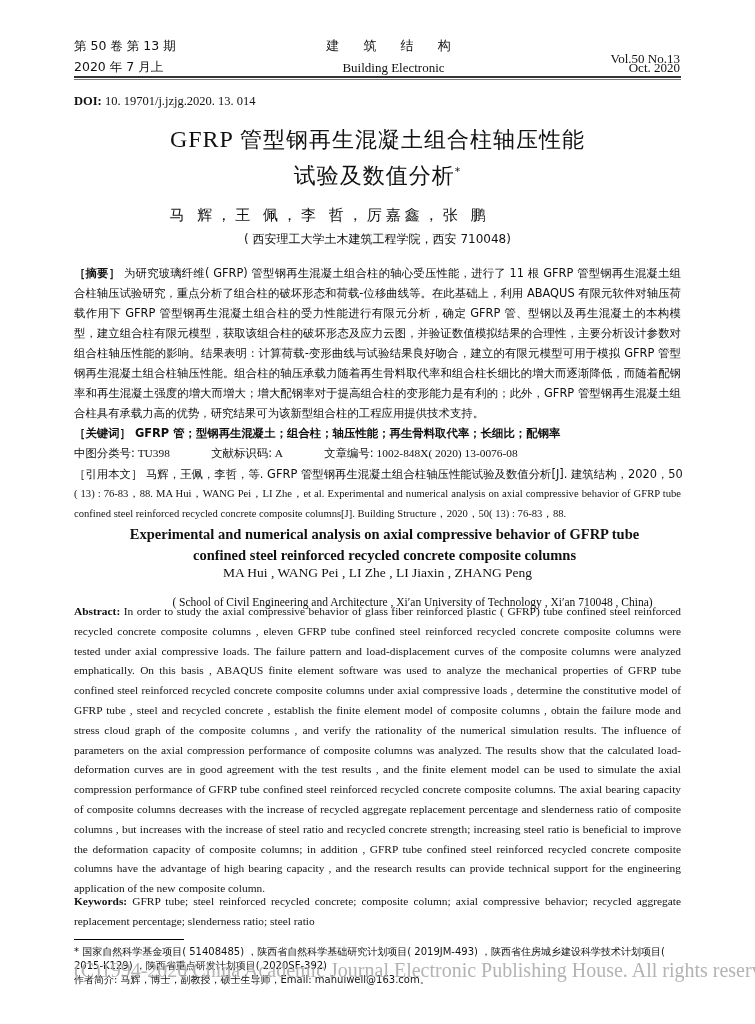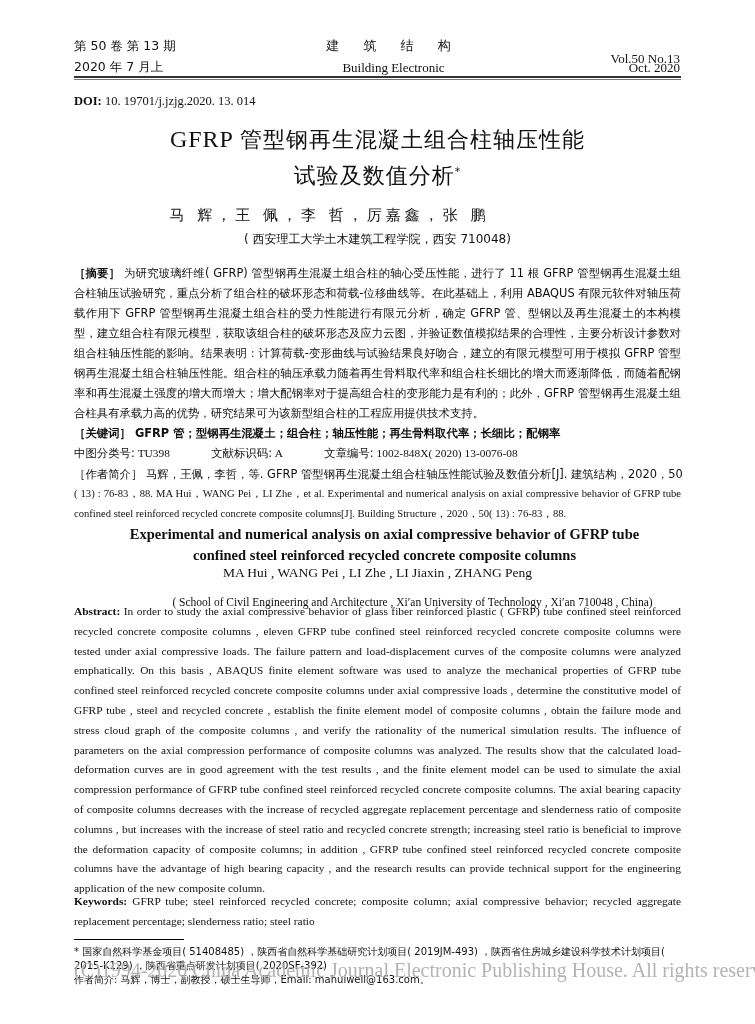--- a/index.html
+++ b/index.html
@@ -68,21 +68,21 @@
 
 <div class="abs cn-line" style="top:443px;">
   <span>中图分类号:</span><span style="font-family:'Liberation Serif',serif;"> TU398</span>
   <span style="display:inline-block;width:34px;"></span>
   <span>文献标识码:</span><span style="font-family:'Liberation Serif',serif;"> A</span>
   <span style="display:inline-block;width:34px;"></span>
   <span>文章编号:</span><span style="font-family:'Liberation Serif',serif;"> 1002-848X( 2020) 13-0076-08</span>
 </div>
 
 <div class="abs cn-line" style="top:464px;">
-  <span class="tag">［作者简介］</span><span>  马辉，王佩，李哲，等. GFRP 管型钢再生混凝土组合柱轴压性能试验及数值分析[J]. 建筑结构，2020，50</span>
+  <span class="tag">［引用本文］</span><span>  马辉，王佩，李哲，等. GFRP 管型钢再生混凝土组合柱轴压性能试验及数值分析[J]. 建筑结构，2020，50</span>
 </div>
 <div class="abs en-cite" style="top:484px;">( 13) : 76-83，88.  MA Hui，WANG Pei，LI Zhe，et al. Experimental and numerical analysis on axial compressive behavior of GFRP tube confined steel reinforced recycled concrete composite columns[J]. Building Structure，2020，50( 13) : 76-83，88.</div>
 
 <div class="abs en-title" style="top:522px;">Experimental and numerical analysis on axial compressive behavior of GFRP tube</div>
 <div class="abs en-title" style="top:543px;">confined steel reinforced recycled concrete composite columns</div>
 <div class="abs en-authors">MA Hui , WANG Pei , LI Zhe , LI Jiaxin , ZHANG Peng</div>
 <div class="abs en-affil">( School of Civil Engineering and Architecture , Xi′an University of Technology , Xi′an 710048 , China)</div>
 
 <div class="abs en-abs" style="top:602px;">
   <b>Abstract:</b><span> In order to study the axial compressive behavior of glass fiber reinforced plastic ( GFRP) tube confined steel reinforced recycled concrete composite columns , eleven GFRP tube confined steel reinforced recycled concrete composite columns were tested under axial compressive loads. The failure pattern and load-displacement curves of the composite columns were analyzed emphatically. On this basis , ABAQUS finite element software was used to analyze the mechanical properties of GFRP tube confined steel reinforced recycled concrete composite columns under axial compressive loads , determine the constitutive model of GFRP tube , steel and recycled concrete , establish the finite element model of composite columns , obtain the failure mode and stress cloud graph of the composite columns , and verify the rationality of the numerical simulation results. The influence of parameters on the axial compression performance of composite columns was analyzed. The results show that the calculated load-deformation curves are in good agreement with the test results , and the finite element model can be used to simulate the axial compression performance of GFRP tube confined steel reinforced recycled concrete composite columns. The axial bearing capacity of composite columns decreases with the increase of recycled aggregate replacement percentage and slenderness ratio of composite columns , but increases with the increase of steel ratio and recycled concrete strength; increasing steel ratio is beneficial to improve the deformation capacity of composite columns; in addition , GFRP tube confined steel reinforced recycled concrete composite columns have the advantage of high bearing capacity , and the research results can provide technical support for the engineering application of the new composite column.</span>

